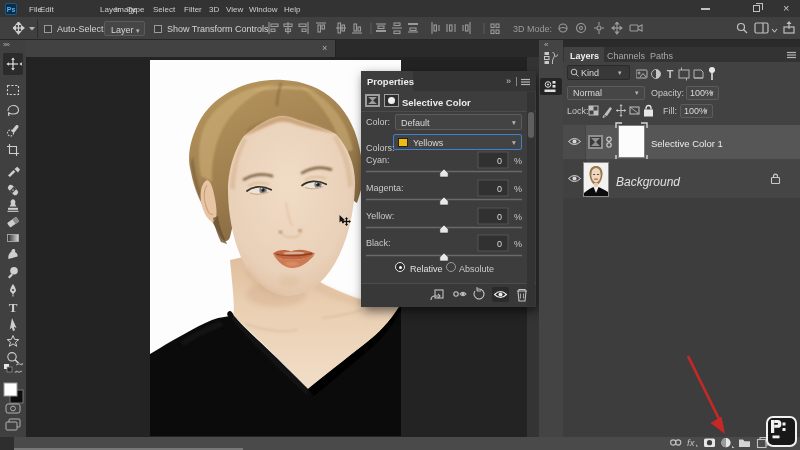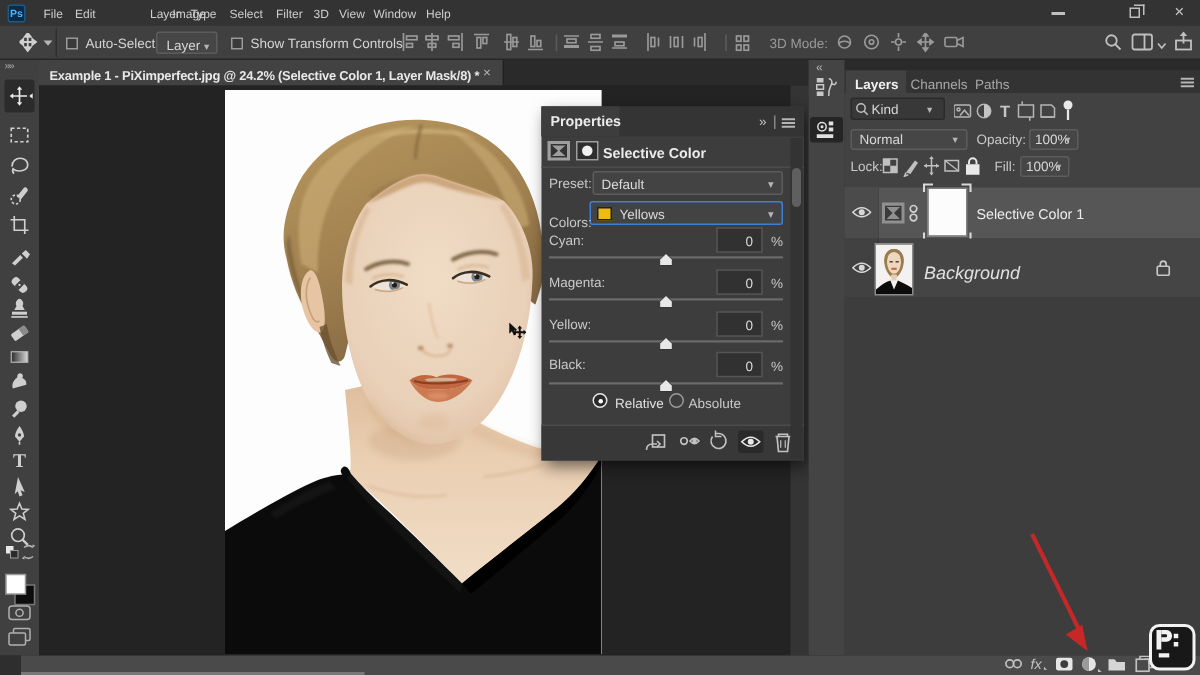--- a/index.html
+++ b/index.html
@@ -8,21 +8,21 @@
   .abs { position:absolute; }
   #stage { position:relative; width:800px; height:450px;text-decoration:underline; }
 </style>
 </head>
 <body>
 <div id="stage">
 
   <div class="abs" style="left:0;top:0;width:800px;height:17px;background:#333333;"></div>
   <div class="abs" style="left:5px;top:2.5px;width:12px;height:12px;background:#0d2b45;border:1px solid #1a5a8a;border-radius:2px;color:#4cb4ff;font-size:7px;font-weight:bold;text-align:center;line-height:11px;">Ps</div>
   <div class="abs" style="top:4.5px;left:29px;font-size:8px;color:#cecece;">File</div>
-  <div class="abs" style="top:4.5px;left:50px;font-size:8px;color:#cecece;">Edit</div>
+  <div class="abs" style="top:4.5px;left:40px;font-size:8px;color:#cecece;">Edit</div>
   <div class="abs" style="top:4.5px;left:71px;font-size:8px;color:#cecece;padding-left:44px;">Image</div>
   <div class="abs" style="top:4.5px;left:100px;font-size:8px;color:#cecece;">Layer</div>
   <div class="abs" style="top:4.5px;left:127px;font-size:8px;color:#cecece;">Type</div>
   <div class="abs" style="top:4.5px;left:153px;font-size:8px;color:#cecece;">Select</div>
   <div class="abs" style="top:4.5px;left:184px;font-size:8px;color:#cecece;">Filter</div>
   <div class="abs" style="top:4.5px;left:209px;font-size:8px;color:#cecece;">3D</div>
   <div class="abs" style="top:4.5px;left:226px;font-size:8px;color:#cecece;">View</div>
   <div class="abs" style="top:4.5px;left:249px;font-size:8px;color:#cecece;">Window</div>
   <div class="abs" style="top:4.5px;left:284px;font-size:8px;color:#cecece;">Help</div>
 
@@ -161,21 +161,20 @@
         <line x1="27" y1="2" x2="27" y2="12"></line>
       <path d="M36,8 l2.5,3 l2.5,-3" stroke-width="1.1"></path>
       <rect x="48" y="6" width="10" height="6"></rect>
         <line x1="53" y1="1" x2="53" y2="8"></line>
         <path d="M53,0 l2.5,3 h-5 Z" fill="#c0c0c0" stroke="none"></path>
     </g>
   </svg>
 
   <div class="abs" style="left:26px;top:40px;width:513px;height:17px;background:#2a2a2a;"></div>
   <div class="abs" style="left:26px;top:40px;width:310px;height:17px;background:#424242;border-right:1px solid #222;"></div>
-  <div class="abs" style="left:33px;top:44.5px;font-size:8.6px;font-weight:bold;color:#e8e8e8;white-space:nowrap;letter-spacing:-0.15px;">Example 1 - PiXimperfect.jpg @ 24.2% (Selective Color 1, Layer Mask/8) *</div>
   <div class="abs" style="left:322px;top:43px;font-size:9px;color:#b0b0b0;">×</div>
 
   <div class="abs" style="left:0;top:40px;width:26px;height:397px;background:#404040;"></div>
   <div class="abs" style="left:3px;top:41px;font-size:7px;color:#aaa;letter-spacing:-1px;">»»</div>
   <svg class="abs" style="left:0;top:40px;" width="26" height="397" viewBox="0 0 26 397">
     <rect x="3" y="13" width="20" height="22" rx="2" fill="#2b2b2b"></rect>
     <g stroke="#cfcfcf" stroke-width="1.1" fill="none">
 
       <g transform="translate(13,24)" stroke="#ececec" fill="#ececec">
         <line x1="0" y1="-5" x2="0" y2="5"></line>
@@ -628,21 +627,21 @@
   <div class="abs" style="left:365px;top:94px;width:15px;height:13px;background:#9e9e9e;"></div>
   <svg class="abs" style="left:366.5px;top:95.5px;" width="12" height="10">
       <path d="M0.5,0.5 L5,4.5 L0.5,8.5 Z M10.5,0.5 L6,4.5 L10.5,8.5 Z" fill="#333"></path>
       <rect x="0.5" y="0.5" width="10" height="8" fill="none" stroke="#333" stroke-width="1"></rect>
     </svg>
   <div class="abs" style="left:384px;top:94px;width:15px;height:13px;background:#2e2e2e;border:1px solid #9e9e9e;"></div>
   <div class="abs" style="left:388px;top:97px;width:7px;height:7px;border-radius:50%;background:#f0f0f0;"></div>
   <div class="abs" style="left:402px;top:96.5px;font-size:9.5px;font-weight:bold;color:#ececec;">Selective Color</div>
   <div class="abs" style="left:361px;top:111px;width:175px;height:1px;background:#4c4c4c;"></div>
 
-  <div class="abs" style="left:366px;top:117px;font-size:9px;color:#c9c9c9;">Preset:</div>
+  <div class="abs" style="left:366px;top:117px;font-size:9px;color:#c9c9c9;">Color:</div>
   <div class="abs" style="left:395px;top:114px;width:127px;height:16px;background:#434343;border:1px solid #5c5c5c;border-radius:2px;"></div>
   <div class="abs" style="left:401px;top:118px;font-size:9px;color:#dadada;">Default</div>
   <div class="abs" style="left:512px;top:118px;font-size:7.5px;color:#b5b5b5;">▾</div>
 
   <div class="abs" style="left:393px;top:134px;width:129px;height:16px;background:#434343;border:1.5px solid #3f7fd4;border-radius:2px;"></div>
   <div class="abs" style="left:366px;top:143px;font-size:9px;color:#c9c9c9;">Colors:</div>
   <div class="abs" style="left:398px;top:137.5px;width:10px;height:9px;background:#eebb11;border:1px solid #222;"></div>
   <div class="abs" style="left:413px;top:137.5px;font-size:9px;color:#dadada;">Yellows</div>
   <div class="abs" style="left:512px;top:137.5px;font-size:7.5px;color:#b5b5b5;">▾</div>
 

